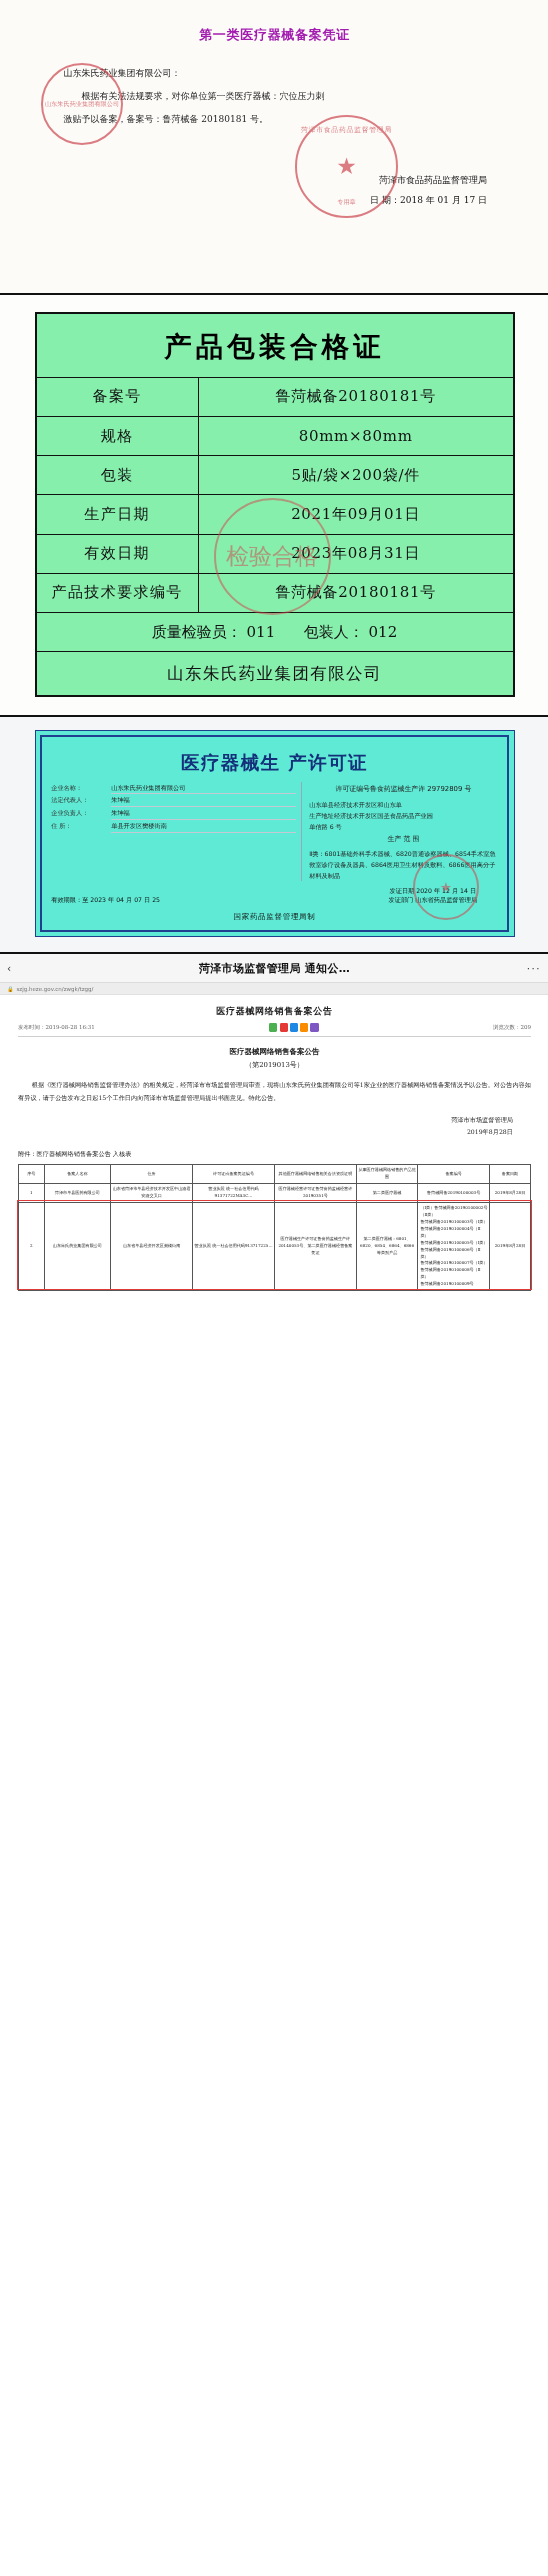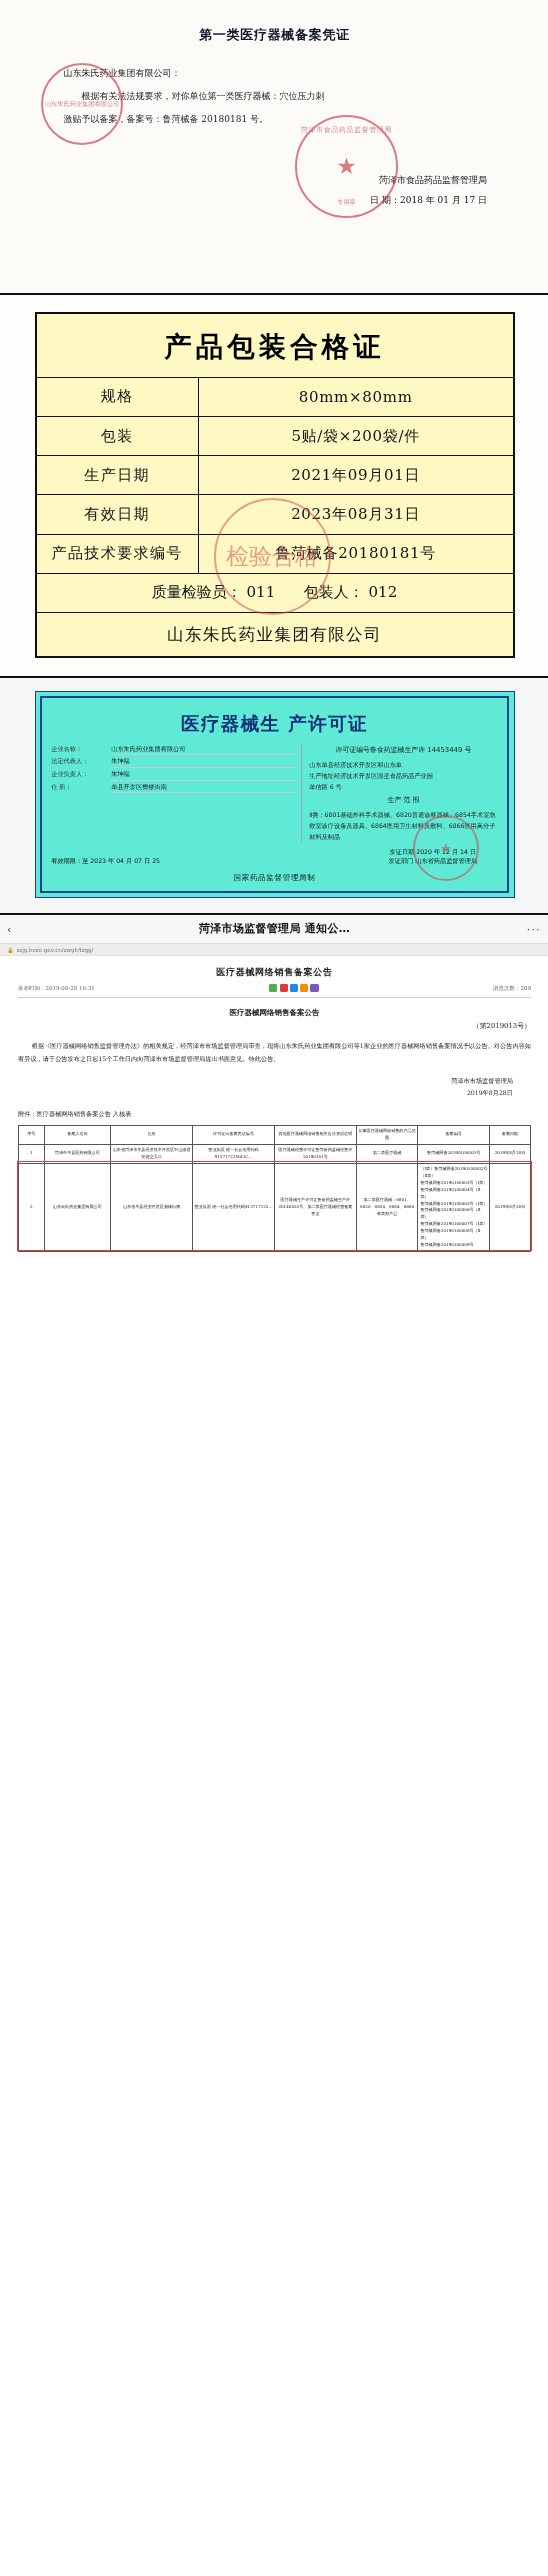--- a/index.html
+++ b/index.html
@@ -20,21 +20,21 @@
     position: relative;
     padding: 0;
   }
   .sec1-inner { position:relative; width:480px; margin:0 auto; padding-top:26px; }
   .s1-title {
     text-align:center;
     font-family:"DejaVu Serif","Liberation Serif",serif;
     font-size:13px;
     font-weight:bold;
     letter-spacing:0.7px;
-    color:#0f172a;
+    color:#a21caf;
   }
   .s1-body { margin-top:18px; padding-left:29px; padding-right:20.6px; font-size:9px; line-height:23px; color:#1d1d1d; font-family:"DejaVu Serif","Liberation Serif",serif;}
   .s1-body p { margin:0; }
   .s1-indent { text-indent:18px; }
   .s1-sign { margin-top:36px; text-align:right; padding-right:27.4px; font-size:9px; font-family:"DejaVu Serif","Liberation Serif",serif; line-height:27.4px; }
   .s1-date { text-align:right; padding-right:27.4px; font-size:9px; font-family:"DejaVu Serif","Liberation Serif",serif;}
   
   .seal-round {
     position:absolute;
     border-radius:50%;
@@ -58,21 +58,21 @@
     background:#fdfdfb;
     padding:16.5px 0 18px 0;
     border-bottom:2.1px solid #111;
     position:relative;
   }
   .cert-box {
     width:480px;
     margin:0 auto;
     border:2.1px solid #111;
     position:relative;
-    background:#fef9c3;
+    background:#86efac;
   }
   .cert-title {
     text-align:center;
     font-family:"DejaVu Serif","Liberation Serif",serif;
     font-size:27.4px;
     font-weight:bold;
     letter-spacing:4.1px;
     padding:15px 0 12.4px 0;
     color:#000;
   }
@@ -172,21 +172,21 @@
   .url-bar .lock { margin-right:2.7px; }
   .doc4 { padding:9.6px 18px 16.5px 18px; font-family:"DejaVu Serif","Liberation Serif",serif; color:#222;}
   .d4-h1 { text-align:center; font-size:9px; font-weight:bold; letter-spacing:0.7px; }
   .d4-meta { display:flex; justify-content:space-between; align-items:center; font-size:5.5px; color:#666; margin-top:5.5px; padding-bottom:2.7px;}
   .d4-share { display:flex; gap:2.1px; }
   .d4-share i {
     width:8.2px;height:8.2px;display:inline-block;border-radius:1.4px;
   }
   .d4-rule { border-top:0.7px solid #cfcfcf; margin:1.4px 0 8.2px 0; }
   .d4-h2 { text-align:center; font-size:7.5px; font-weight:bold; line-height:13.7px; }
-  .d4-no { text-align:right; font-size:6.9px; margin-top:1.4px; }
+  .d4-no { text-align:center; font-size:6.9px; margin-top:1.4px; }
   .d4-p { font-size:6.2px; line-height:13px; text-indent:13.7px; margin-top:8.2px; text-align:justify; }
   .d4-sign { text-align:right; font-size:6.2px; line-height:12.4px; margin-top:9.6px; padding-right:18px; }
   .d4-attach { font-size:6.2px; margin-top:11px; }
 
   table.d4 {
     width:100%; border-collapse:collapse; margin-top:5.5px;
     font-size:4.1px; color:#222;
   }
   table.d4 th, table.d4 td {
     border:0.7px solid #555; padding:2.1px 1.4px; text-align:center; vertical-align:middle; line-height:6.9px;
@@ -222,20 +222,24 @@
     <span class="star">★</span>
     <span class="seal-text-bot">专用章</span>
   </div>
 </div>
 
 <div class="page sec2">
   <div class="cert-box">
     <div class="cert-title">产品包装合格证</div>
     <table class="cert">
       <tbody>
+        <tr>
+          <td class="lbl">备案号</td>
+          <td class="val">鲁菏械备20180181号</td>
+        </tr>
         <tr>
           <td class="lbl">规格</td>
           <td class="val">80mm×80mm</td>
         </tr>
         <tr>
           <td class="lbl">包装</td>
           <td class="val">5贴/袋×200袋/件</td>
         </tr>
         <tr>
           <td class="lbl">生产日期</td>
@@ -284,21 +288,21 @@
           <div class="lic-row">
             <span class="k">企业负责人：</span>
             <span class="v">朱坤福</span>
           </div>
           <div class="lic-row">
             <span class="k">住        所：</span>
             <span class="v">单县开发区樊楼街南</span>
           </div>
         </div>
         <div class="lic-right">
-          <div class="sub">许可证编号鲁食药监械生产许 14453449 号</div>
+          <div class="sub">许可证编号鲁食药监械生产许 29792809 号</div>
           <div class="rr">山东单县经济技术开发区和山东单</div>
           <div class="rr">生产地址经济技术开发区国圣食品药品产业园</div>
           <div class="rr">单信路 6 号</div>
           <div class="sub">生产  范  围</div>
           <div class="rr">Ⅱ类：6801基础外科手术器械、6820普通诊察器械、6854手术室急救室诊疗设备及器具、6864医用卫生材料及敷料、6866医用高分子材料及制品</div>
         </div>
       </div>
       <div class="lic-bottom">
         <div class="lb-left">
           <span>有效期限：至</span>

